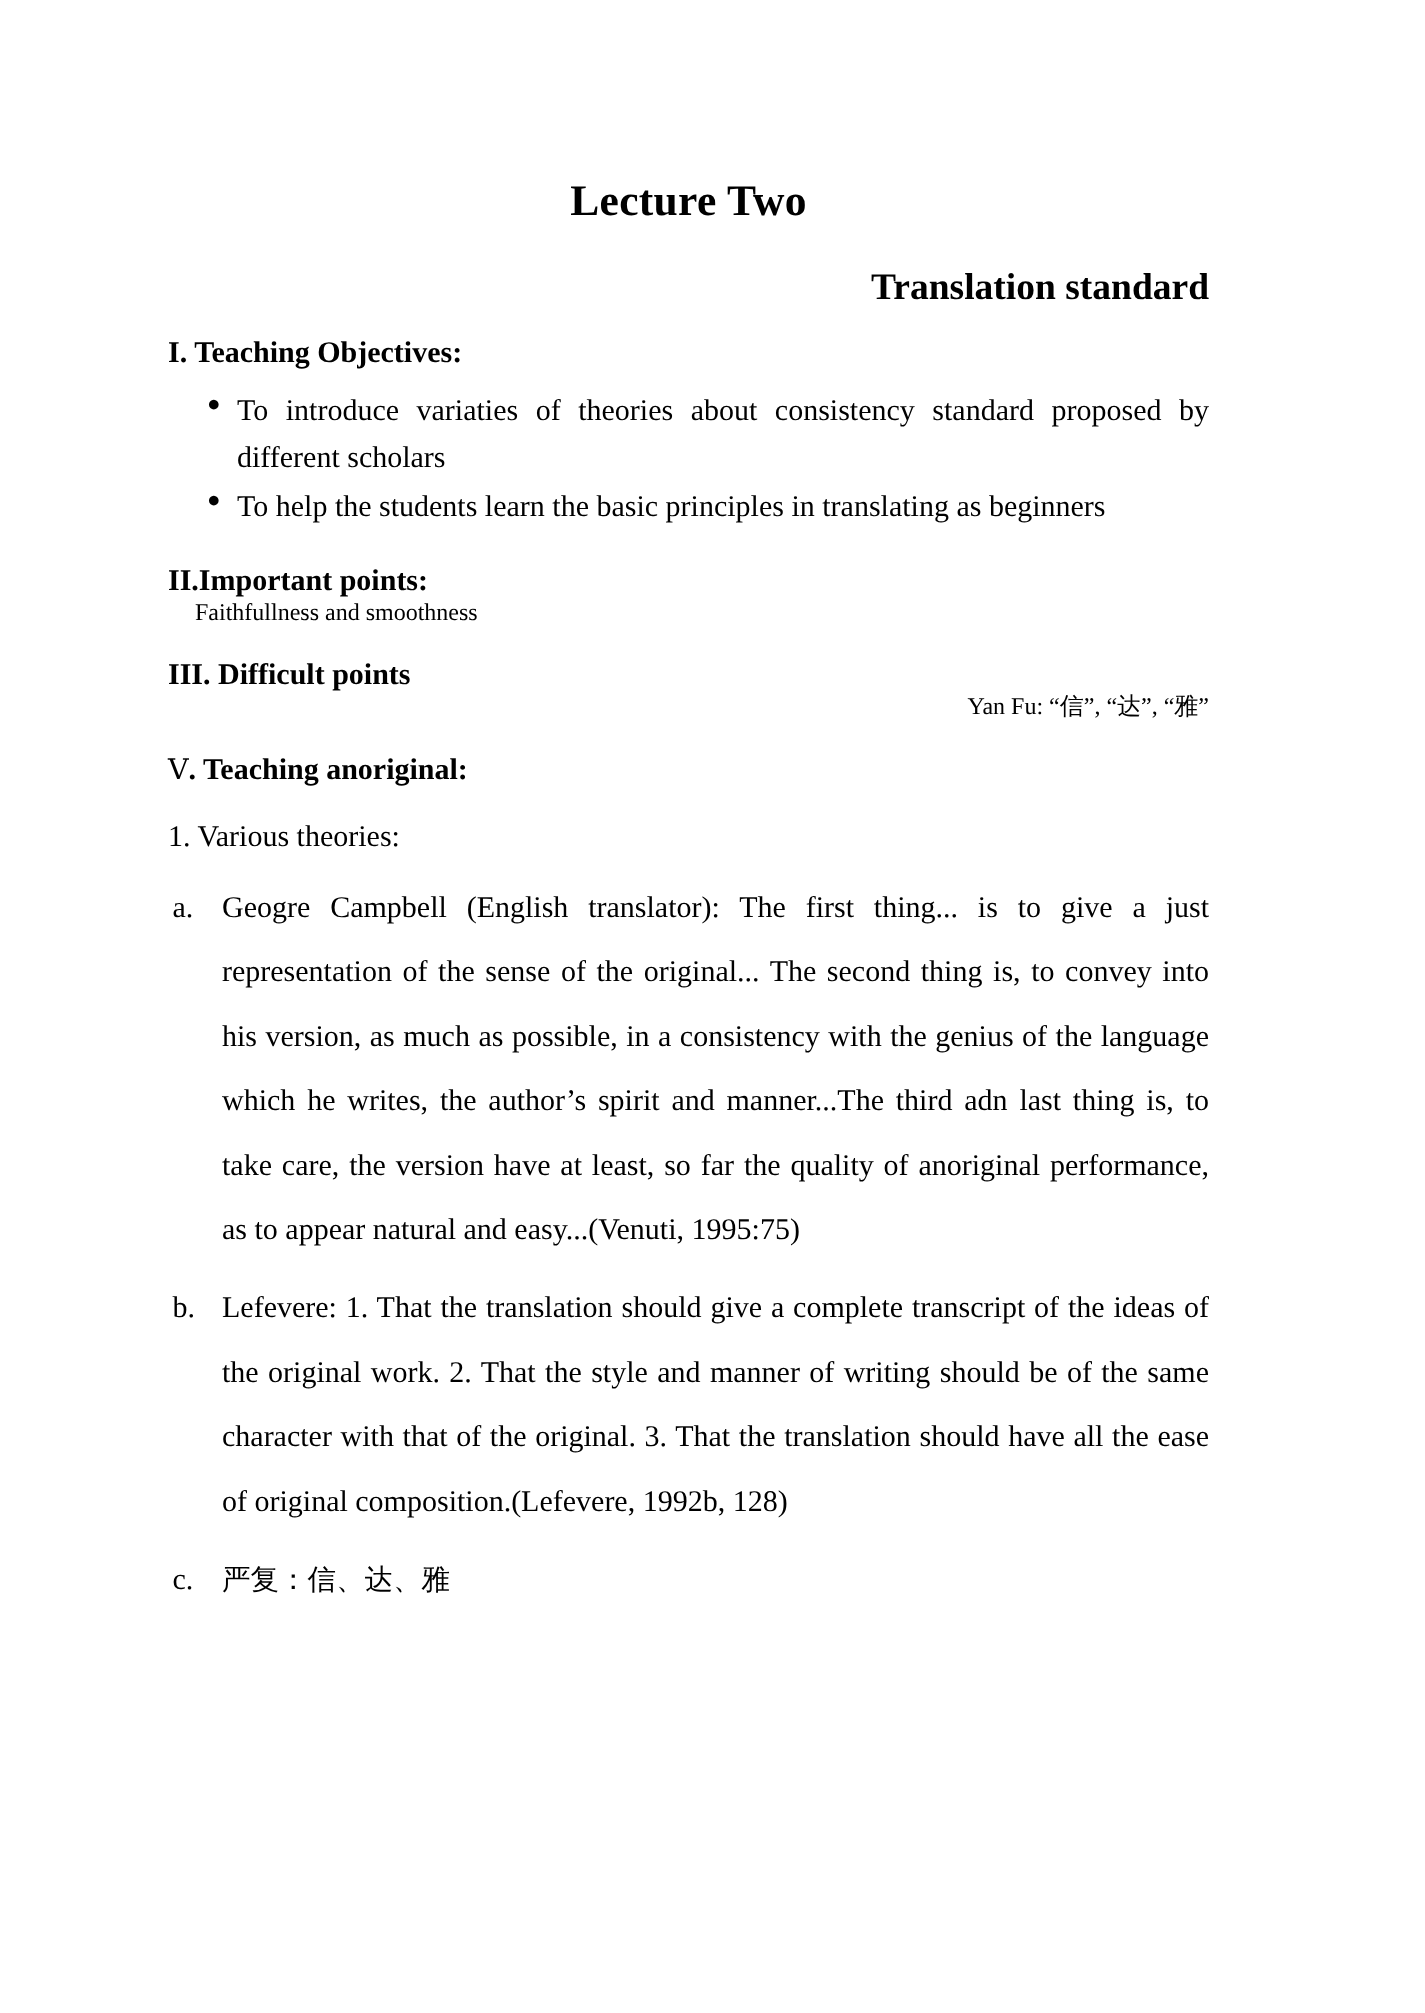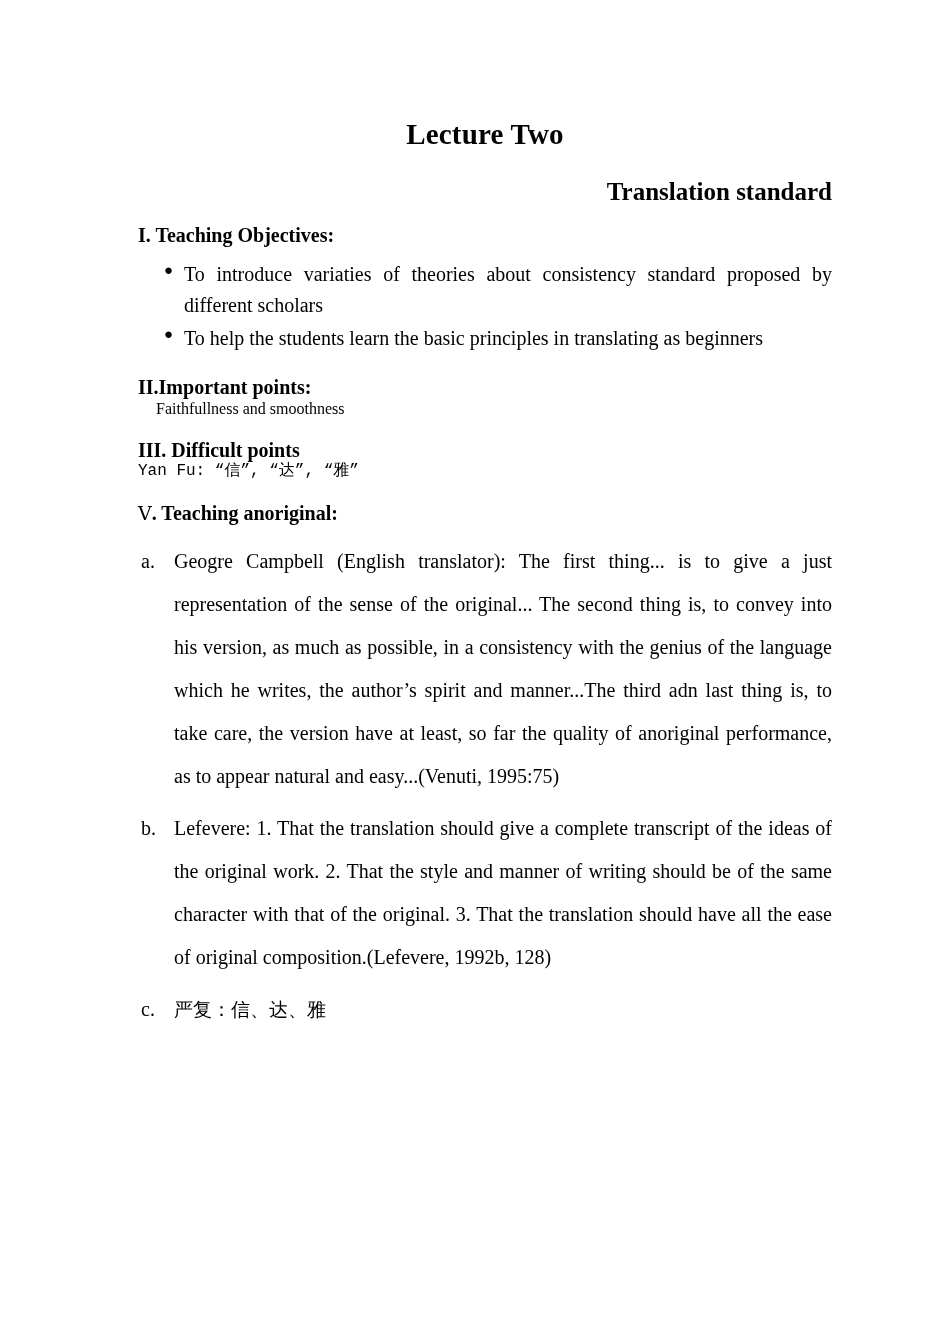--- a/index.html
+++ b/index.html
@@ -18,21 +18,21 @@
   .page {
     position: relative;
     width: 950px;
     height: 1342px;
     box-sizing: border-box;
     padding: 0;
   }
 
   .content {
     position: absolute;
-    left: 138px;
+    left: 112px;
     top: 0;
     width: 694px;   
   }
 
   
   .title-main {
     margin: 0;
     padding-top: 118px;
     text-align: center;
     font-size: 29px;
@@ -139,21 +139,22 @@
   .alpha-item .txt-justify {
     display: block;
     text-align: justify;
     text-align-last: left;
   }
   .cjk {
     font-family: "DejaVu Sans", "Liberation Sans", sans-serif;
     font-size: 19px;
   }
   .cjk-serif {
-    font-family: Liberation Mono, monospace;
+    font-family: Liberation Serif, serif;
+    text-align: right;
   }
 </style>
 </head>
 <body>
 
 <div class="page">
   <div class="content">
 
     <h1 class="title-main">Lecture Two</h1>
 
@@ -178,20 +179,21 @@
 
     <p class="heading sp-h">III. Difficult points</p>
 
     <p class="body-line sp-v cjk-serif">Yan Fu: “信”, “达”, “雅”</p>
 
 
     <p class="heading sp-h">
       <span class="heading-roman-cjk">Ⅴ</span><span>. Teaching anoriginal:</span>
     </p>
 
+    <p class="para-plain">1. Various theories:</p>
 
     <ol class="alpha-list">
       <li class="alpha-item">
         <span class="marker">a.</span>
         <span class="txt-justify">Geogre Campbell (English translator): The first thing... is to give a just representation of the sense of the original... The second thing is, to convey into his version, as much as possible, in a consistency with the genius of the language which he writes, the author’s spirit and manner...The third adn last thing is, to take care, the version have at least, so far the quality of anoriginal performance, as to appear natural and easy...(Venuti, 1995:75)</span>
       </li>
       <li class="alpha-item">
         <span class="marker">b.</span>
         <span class="txt-justify">Lefevere: 1. That the translation should give a complete transcript of the ideas of the original work. 2. That the style and manner of writing should be of the same character with that of the original. 3. That the translation should have all the ease of original composition.(Lefevere, 1992b, 128)</span>
       </li>

